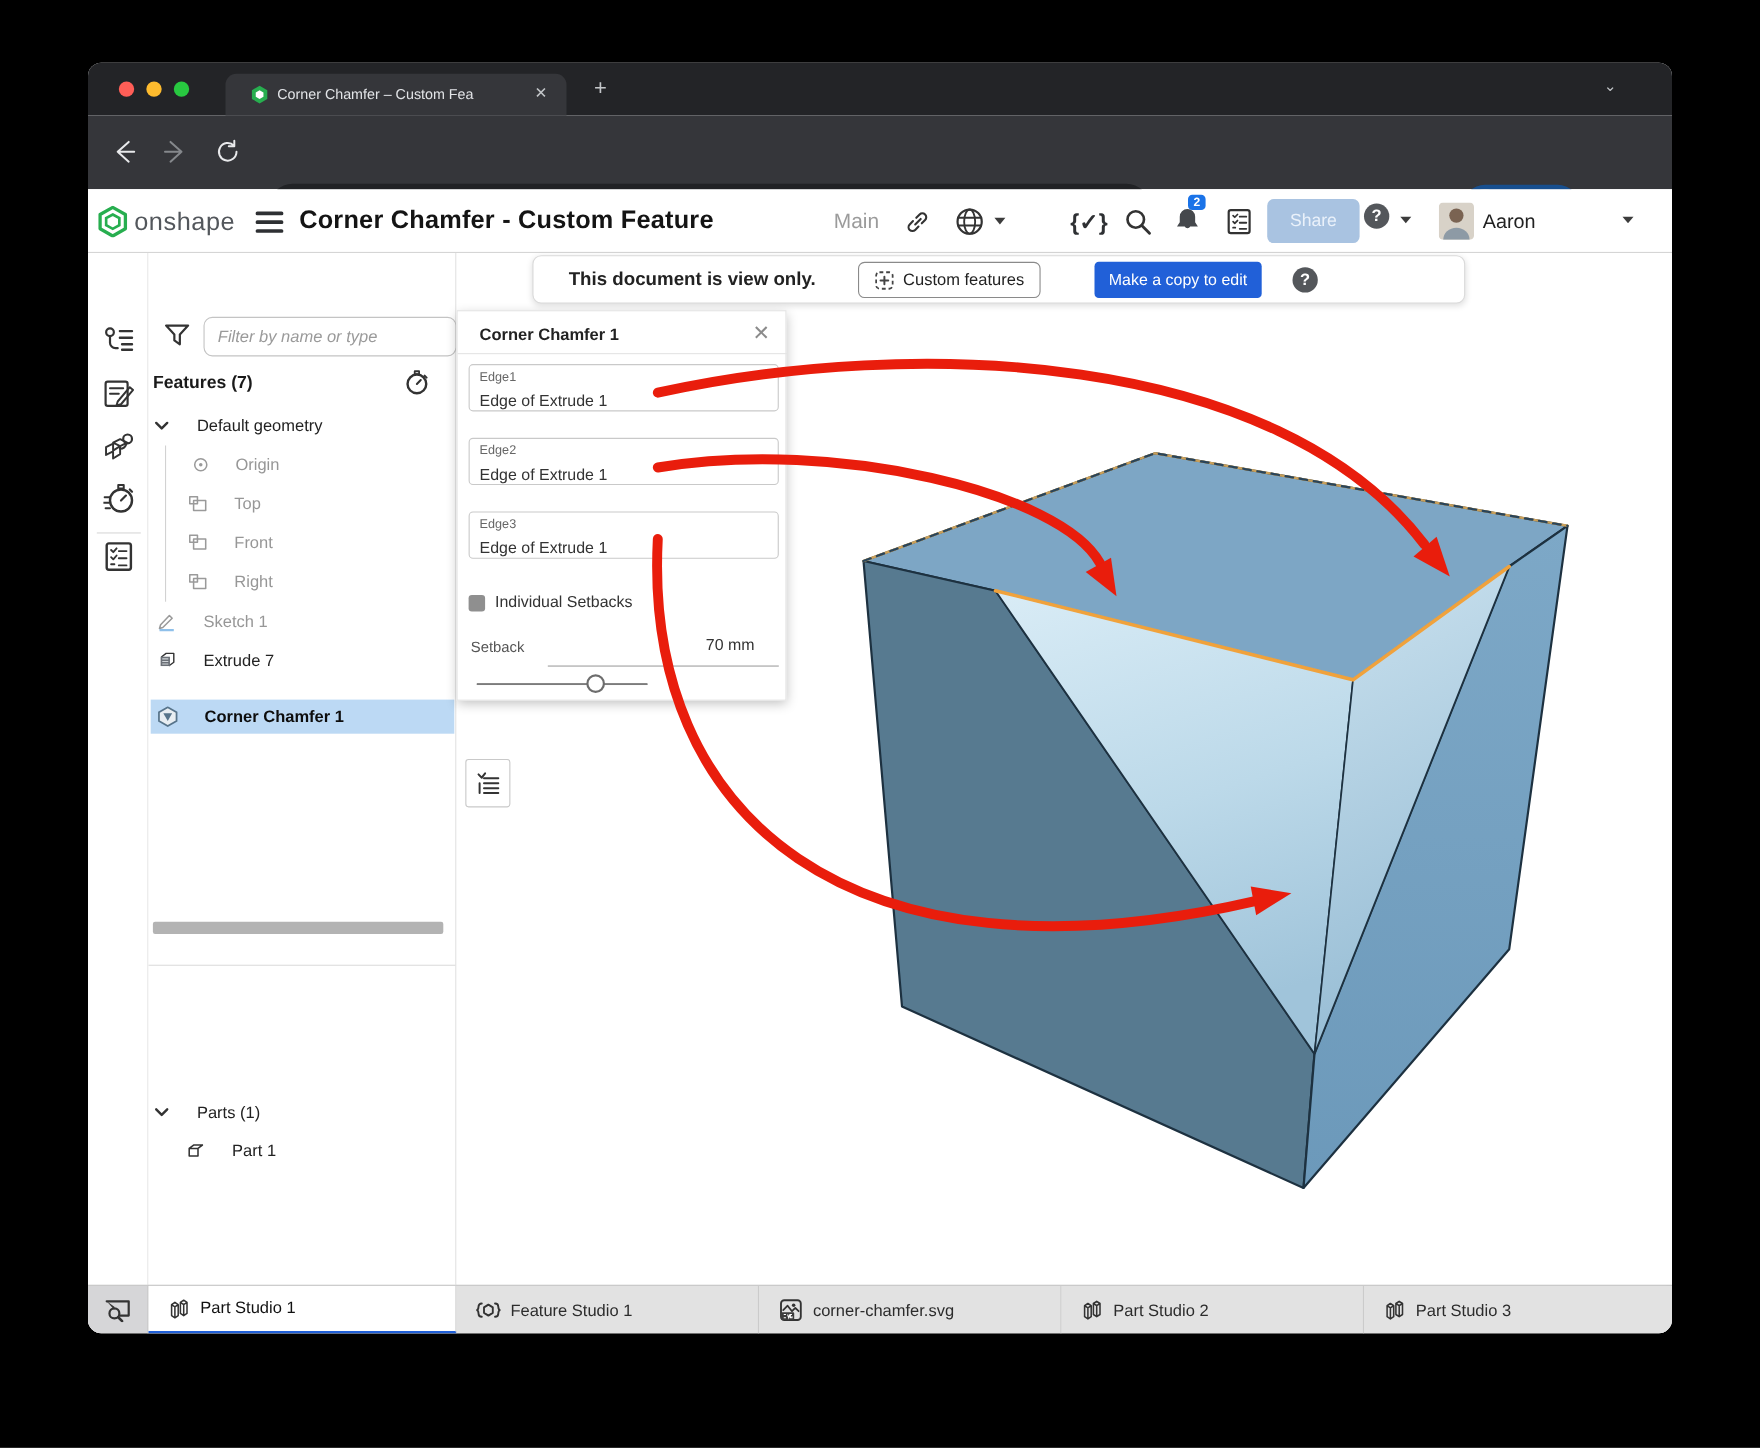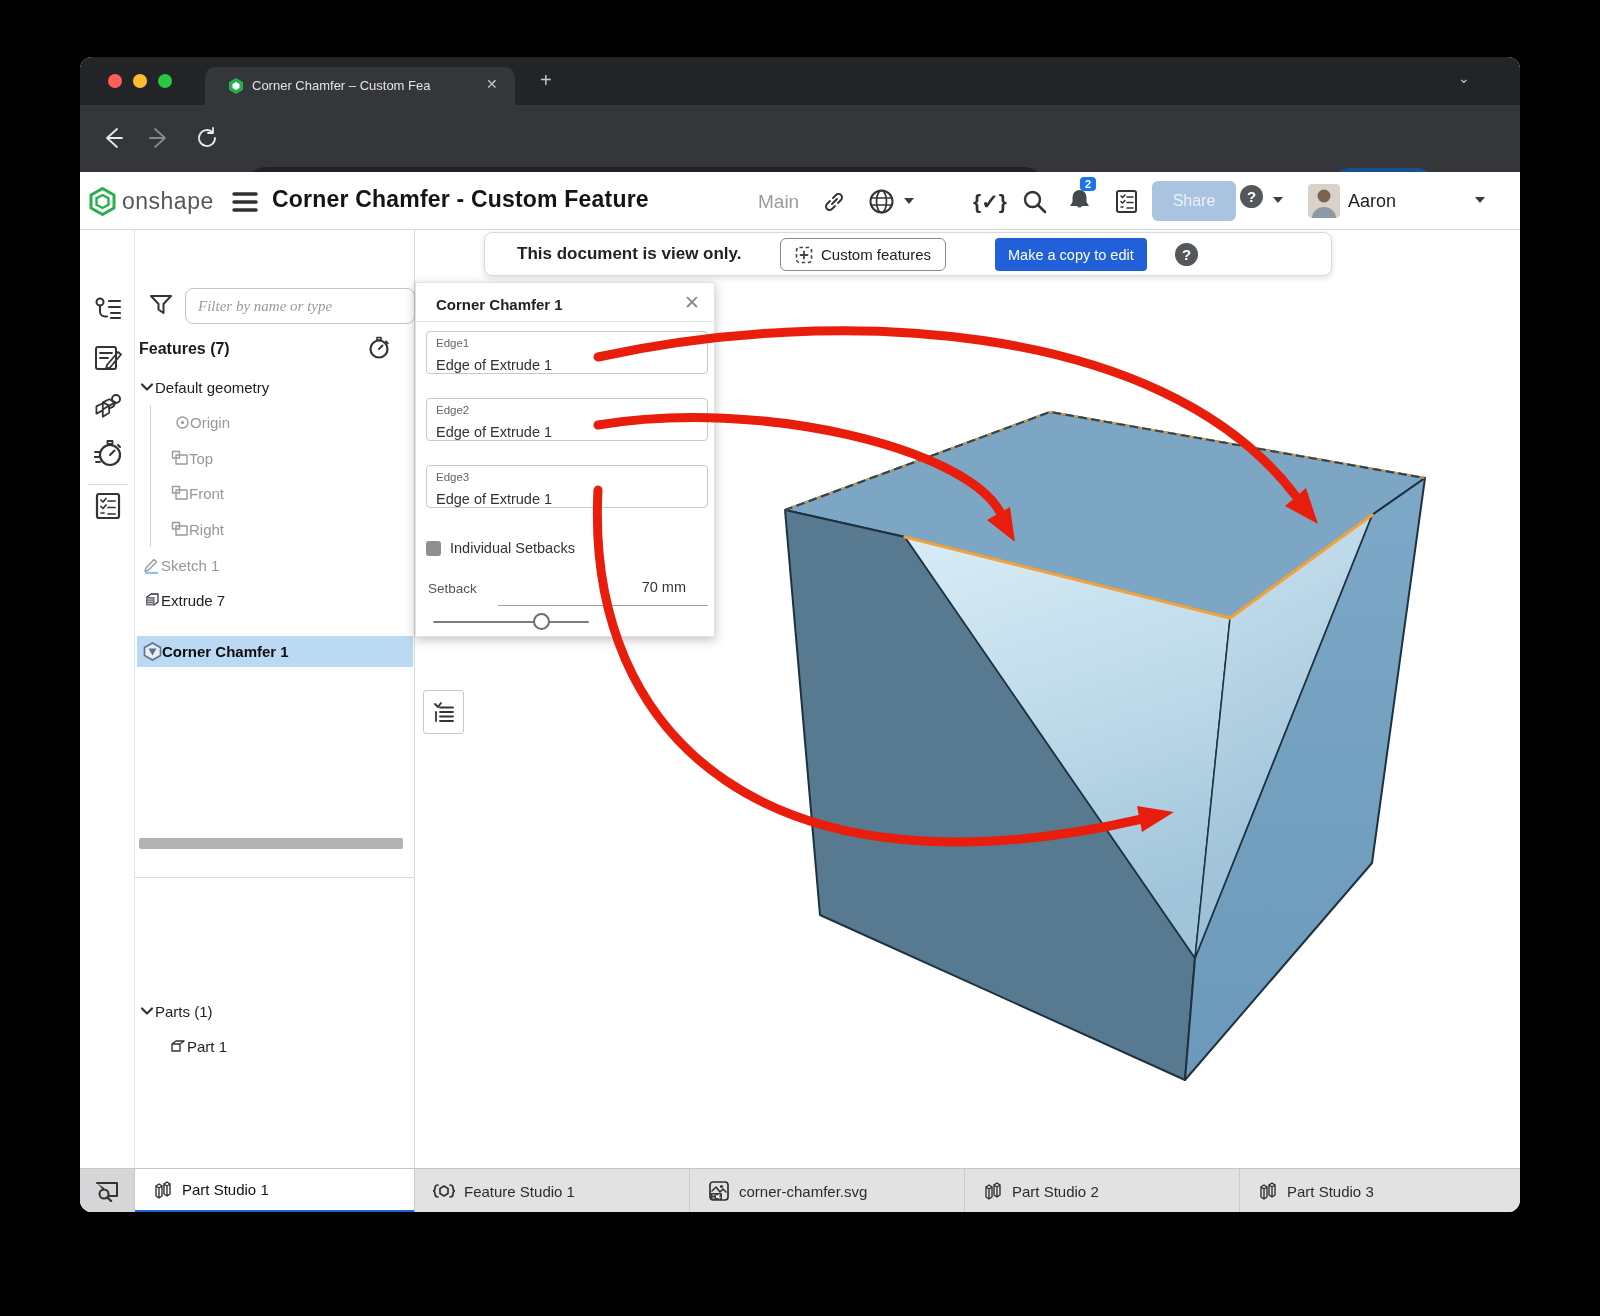--- a/index.html
+++ b/index.html
@@ -27,25 +27,25 @@
   #osheader{position:absolute;left:0;top:115px;width:1440px;height:58px;background:#fff;border-bottom:1px solid #d5d5d5;}
   #doc-title{position:absolute;left:192px;top:14px;font-size:23px;font-weight:bold;color:#141414;letter-spacing:.2px;}
   .hdr-gray{color:#9b9b9b;}
   #share-btn{position:absolute;left:1072px;top:9px;width:84px;height:40px;background:var(--share-blue);border-radius:6px;color:#eaf1fa;font-size:16px;text-align:center;line-height:40px;}
   .badge2{position:absolute;left:14px;top:-10px;background:var(--google-blue);color:#fff;font-size:11px;font-weight:bold;border-radius:4px;padding:1px 5px;}
   .caret{width:0;height:0;border-left:5px solid transparent;border-right:5px solid transparent;border-top:6px solid #3c3c3c;display:inline-block;}
   
   #content{position:absolute;left:0;top:173px;width:1440px;height:938px;background:#fff;}
   #rail{position:absolute;left:0;top:0;width:55px;height:938px;background:#fff;border-right:1px solid #e2e2e2;}
   #tree{position:absolute;left:55px;top:0;width:280px;height:938px;background:#fff;border-right:1px solid #d9d9d9;}
-  #filter-input{position:absolute;left:50px;top:58px;width:230px;height:36px;border:1px solid #c4c4c4;border-radius:8px;font-size:15px;padding:0 12px;color:#333;font-family:Liberation Serif, serif;}
+  #filter-input{position:absolute;left:50px;top:58px;width:230px;height:36px;border:1px solid #c4c4c4;border-radius:8px;font-size:15px;padding:0 12px;color:#333;font-family:Liberation Sans, sans-serif;}
   #filter-input::placeholder{font-style:italic;color:#9a9a9a;}
   .trow{position:absolute;left:0;width:280px;height:30px;font-size:15px;color:#222;display:flex;align-items:center;}
   .trow.dim{color:#979797;text-align:center;}
-  .trow .lbl{margin-left:0;}
+  .trow .lbl{margin-left:24px;}
   .trow svg{flex:0 0 auto;}
   .sel-row{position:absolute;left:2px;top:406px;width:276px;height:31px;background:var(--selection-blue);}
   #rollback{position:absolute;left:4px;top:608px;width:264px;height:11px;background:#b3b3b3;border-radius:2px;}
   .treediv{position:absolute;left:0;width:279px;border-top:1px solid #dcdcdc;}
   
   #canvas{position:absolute;left:335px;top:0;width:1105px;height:938px;background:#fff;}
   #banner{position:absolute;left:25px;top:2px;width:848px;height:44px;background:#fff;border:1px solid #dadada;border-radius:8px;box-shadow:0 2px 6px rgba(0,0,0,.13);display:flex;align-items:center;margin-left:44px;}
   #banner .msg{font-size:17px;font-weight:bold;color:#222;margin-left:32px;}
   #cf-btn{position:absolute;left:295px;top:5px;height:33px;padding:0 14px;border:1.5px solid #8a8a8a;border-radius:6px;background:#fff;display:flex;align-items:center;font-size:15px;color:#222;font-weight:500;}
   #copy-btn{position:absolute;left:510px;top:5px;height:33px;padding:0 13px;border-radius:4px;background:var(--onshape-blue);color:#fff;font-size:14.5px;display:flex;align-items:center;}

